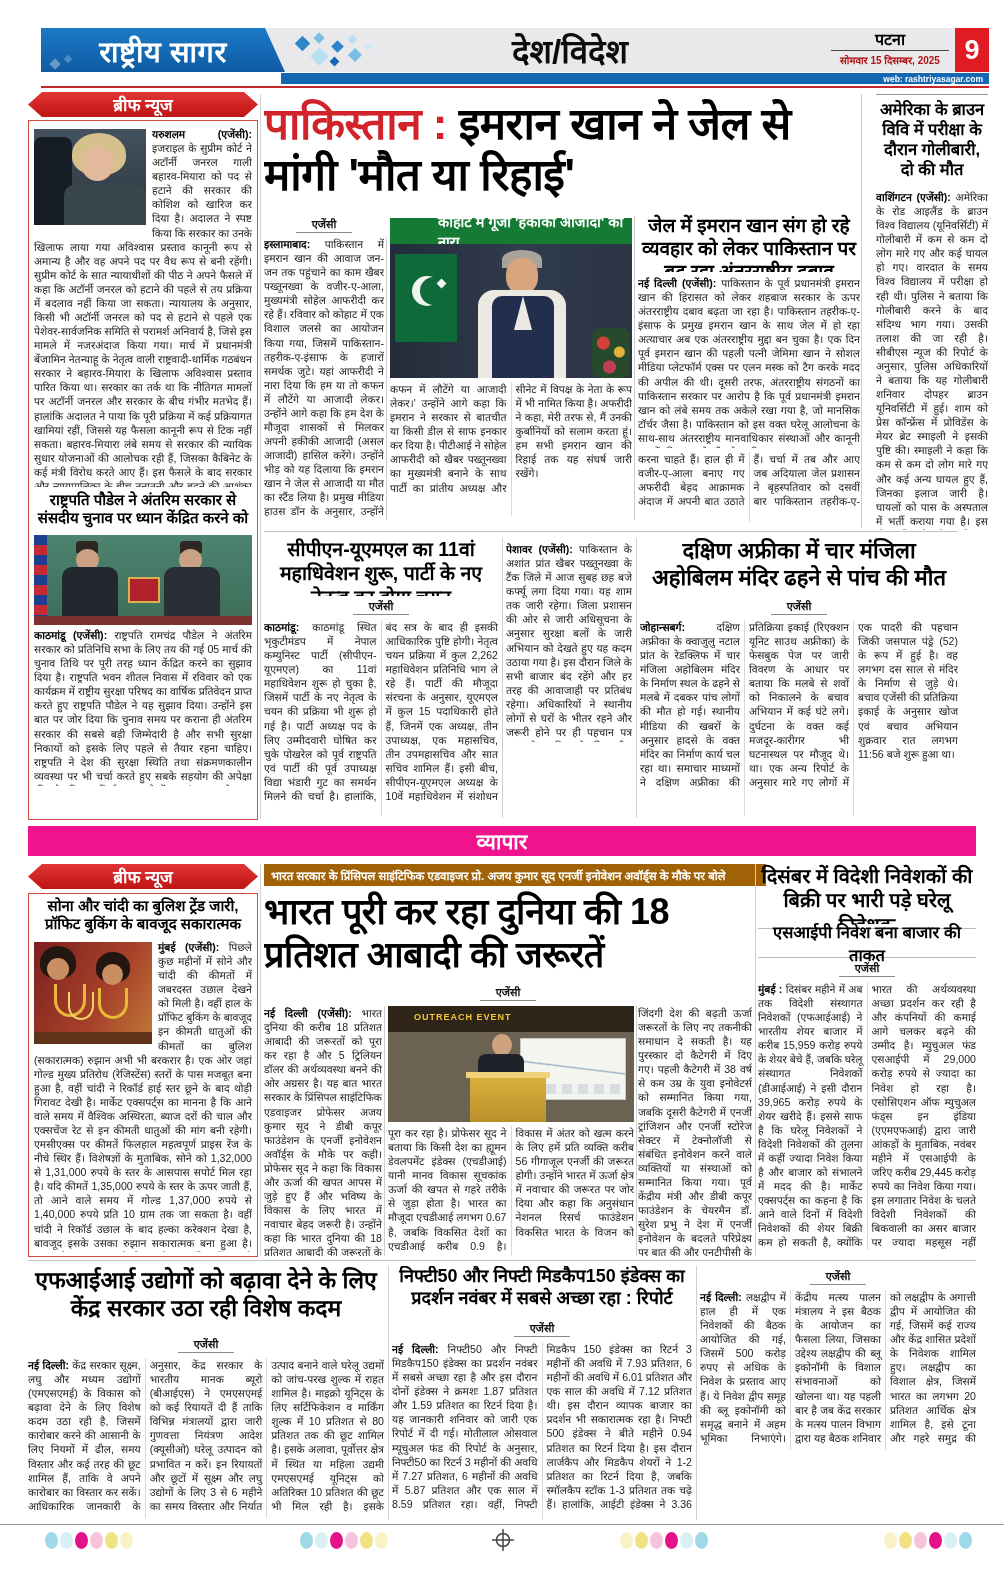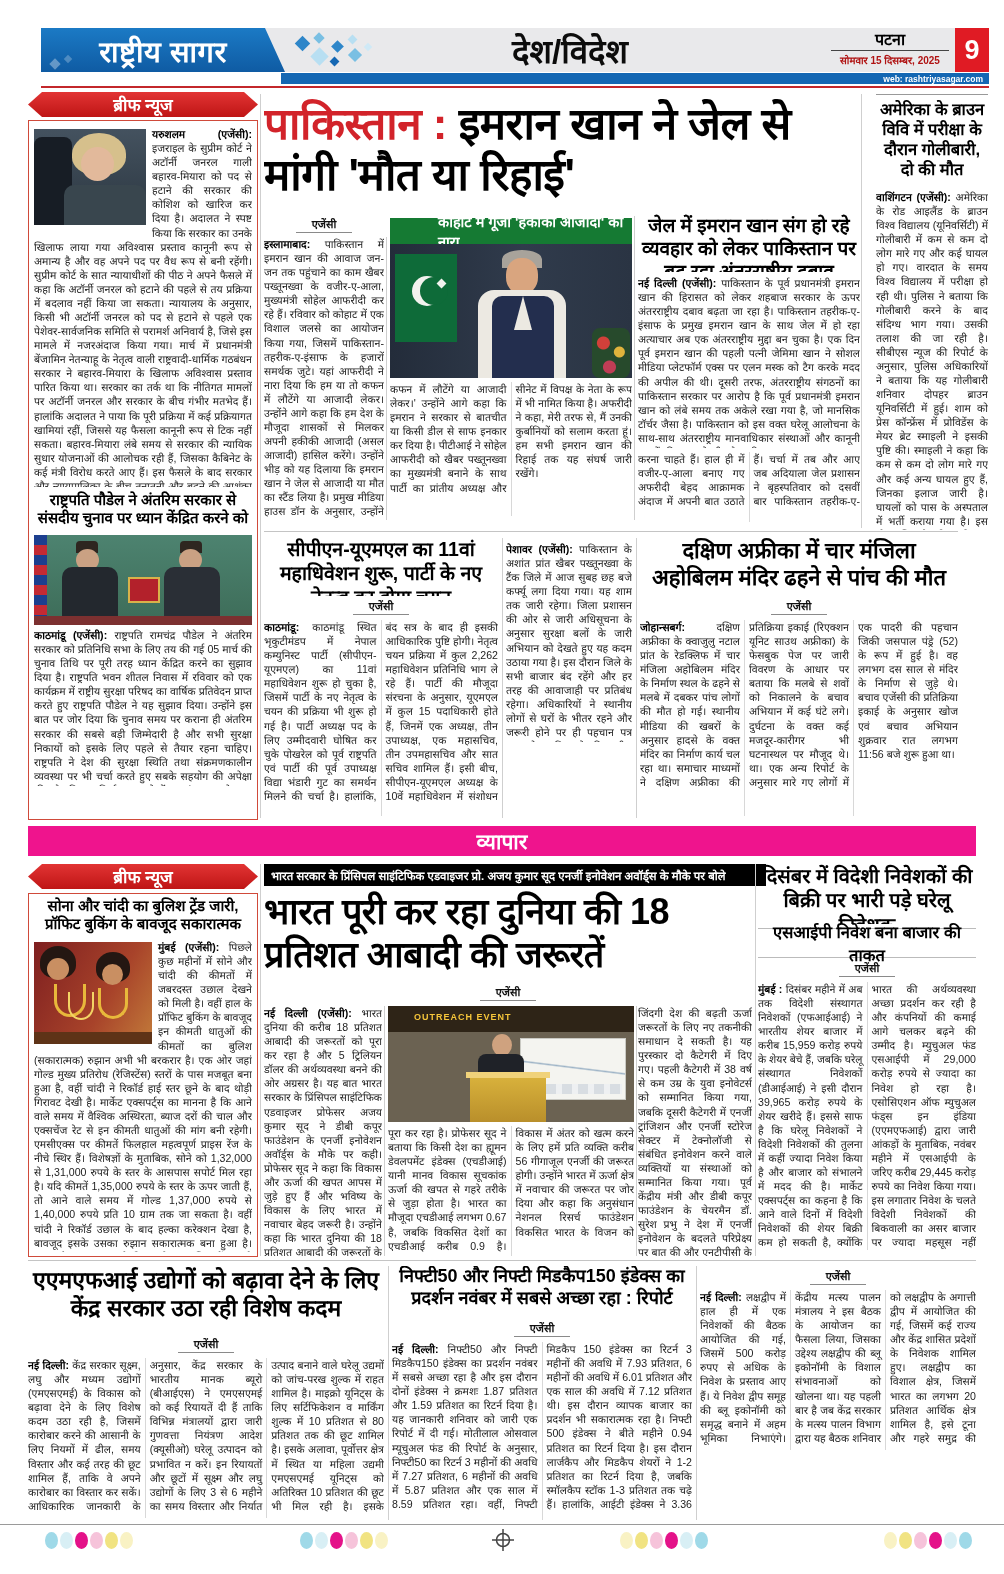--- a/index.html
+++ b/index.html
@@ -40,21 +40,21 @@
   
   .ribbon{background:linear-gradient(180deg,#e23434,#bf1515);color:#fff;font-weight:bold;font-size:17px;
      display:flex;align-items:center;justify-content:center;
      clip-path:polygon(14px 0,calc(100% - 14px) 0,100% 50%,calc(100% - 14px) 100%,14px 100%,0 50%);}
   .railbox{border:1px solid #d04a3a;box-sizing:border-box;}
   
   .ph{position:relative;overflow:hidden;}
   .ph i{position:absolute;display:block;}
   .cap-green{background:#157a33;color:#fff;font-weight:bold;display:flex;align-items:center;
      justify-content:center;font-size:14.5px;}
-  .kicker{background:#000000;color:#fff;font-weight:bold;font-size:11.5px;display:flex;
+  .kicker{background:#a16207;color:#fff;font-weight:bold;font-size:11.5px;display:flex;
      align-items:center;padding:0 7px;white-space:nowrap;overflow:hidden;}
   .band{background:#ef148d;color:#fff;font-weight:bold;font-size:21px;display:flex;
      align-items:center;justify-content:center;}
   .subhead{font-weight:bold;text-align:center;color:#000;border-top:1px solid #bbb;
      border-bottom:1px solid #bbb;display:flex;align-items:center;justify-content:center;}
   .red{color:#d2232a;}
   .orange{color:#ee3b24;}
   
   .dots{position:absolute;top:1532px;height:18px;display:flex;gap:2px;}
   .dots i{width:13px;height:17px;border-radius:50%;display:block;}
@@ -281,21 +281,21 @@
     </div>
   </div>
   <div class="vr" style="left:260px;top:864px;height:392px;"></div>
   <div class="vr" style="left:384px;top:1006px;height:250px;"></div>
   <div class="vr" style="left:636px;top:1006px;height:250px;"></div>
   <div class="vr" style="left:755px;top:864px;height:392px;"></div>
 
   <div class="hr" style="left:28px;top:1260px;width:948px;"></div>
 
   <div class="abs" style="left:28px;top:1266px;width:356px;">
-    <div class="hl" style="font-size:23px;height:68px;">एएमएफआई उद्योगों को बढ़ावा देने के लिए केंद्र सरकार उठा रही विशेष कदम</div>
+    <div class="hl" style="font-size:23px;height:68px;">एफआईआई उद्योगों को बढ़ावा देने के लिए केंद्र सरकार उठा रही विशेष कदम</div>
     <div class="byline" style="height:18px;margin-top:2px;">
       <span>एजेंसी</span>
     </div>
     <div class="bt cols3" style="height:160px;margin-top:4px;">
       <span><b>नई दिल्ली: </b><span>केंद्र सरकार सूक्ष्म, लघु और मध्यम उद्योगों (एमएसएमई) के विकास को बढ़ावा देने के लिए विशेष कदम उठा रही है, जिसमें कारोबार करने की आसानी के लिए नियमों में ढील, समय विस्तार और कई तरह की छूट शामिल हैं, ताकि वे अपने कारोबार का विस्तार कर सकें। आधिकारिक जानकारी के अनुसार, केंद्र सरकार के भारतीय मानक ब्यूरो (बीआईएस) ने एमएसएमई को कई रियायतें दी हैं ताकि विभिन्न मंत्रालयों द्वारा</span></span>
       <span>जारी गुणवत्ता नियंत्रण आदेश (क्यूसीओ) घरेलू उत्पादन को प्रभावित न करें। इन रियायतों और छूटों में सूक्ष्म और लघु उद्योगों के लिए 3 से 6 महीने का समय विस्तार और निर्यात उत्पाद बनाने वाले घरेलू उद्यमों को जांच-परख शुल्क में राहत शामिल है। माइक्रो यूनिट्स के लिए सर्टिफिकेशन व मार्किंग शुल्क में</span>
       <span>10 प्रतिशत से 80 प्रतिशत तक की छूट शामिल है। इसके अलावा, पूर्वोत्तर क्षेत्र में स्थित या महिला उद्यमी एमएसएमई यूनिट्स को अतिरिक्त 10 प्रतिशत की छूट भी मिल रही है। इसके अलावा, इन-हाउस लैब सुविधा रखने की बाध्यता से भी छोटे उद्यमों को राहत दी गई है, जिससे उनकी लागत घटेगी।</span>
     </div>
   </div>
 

